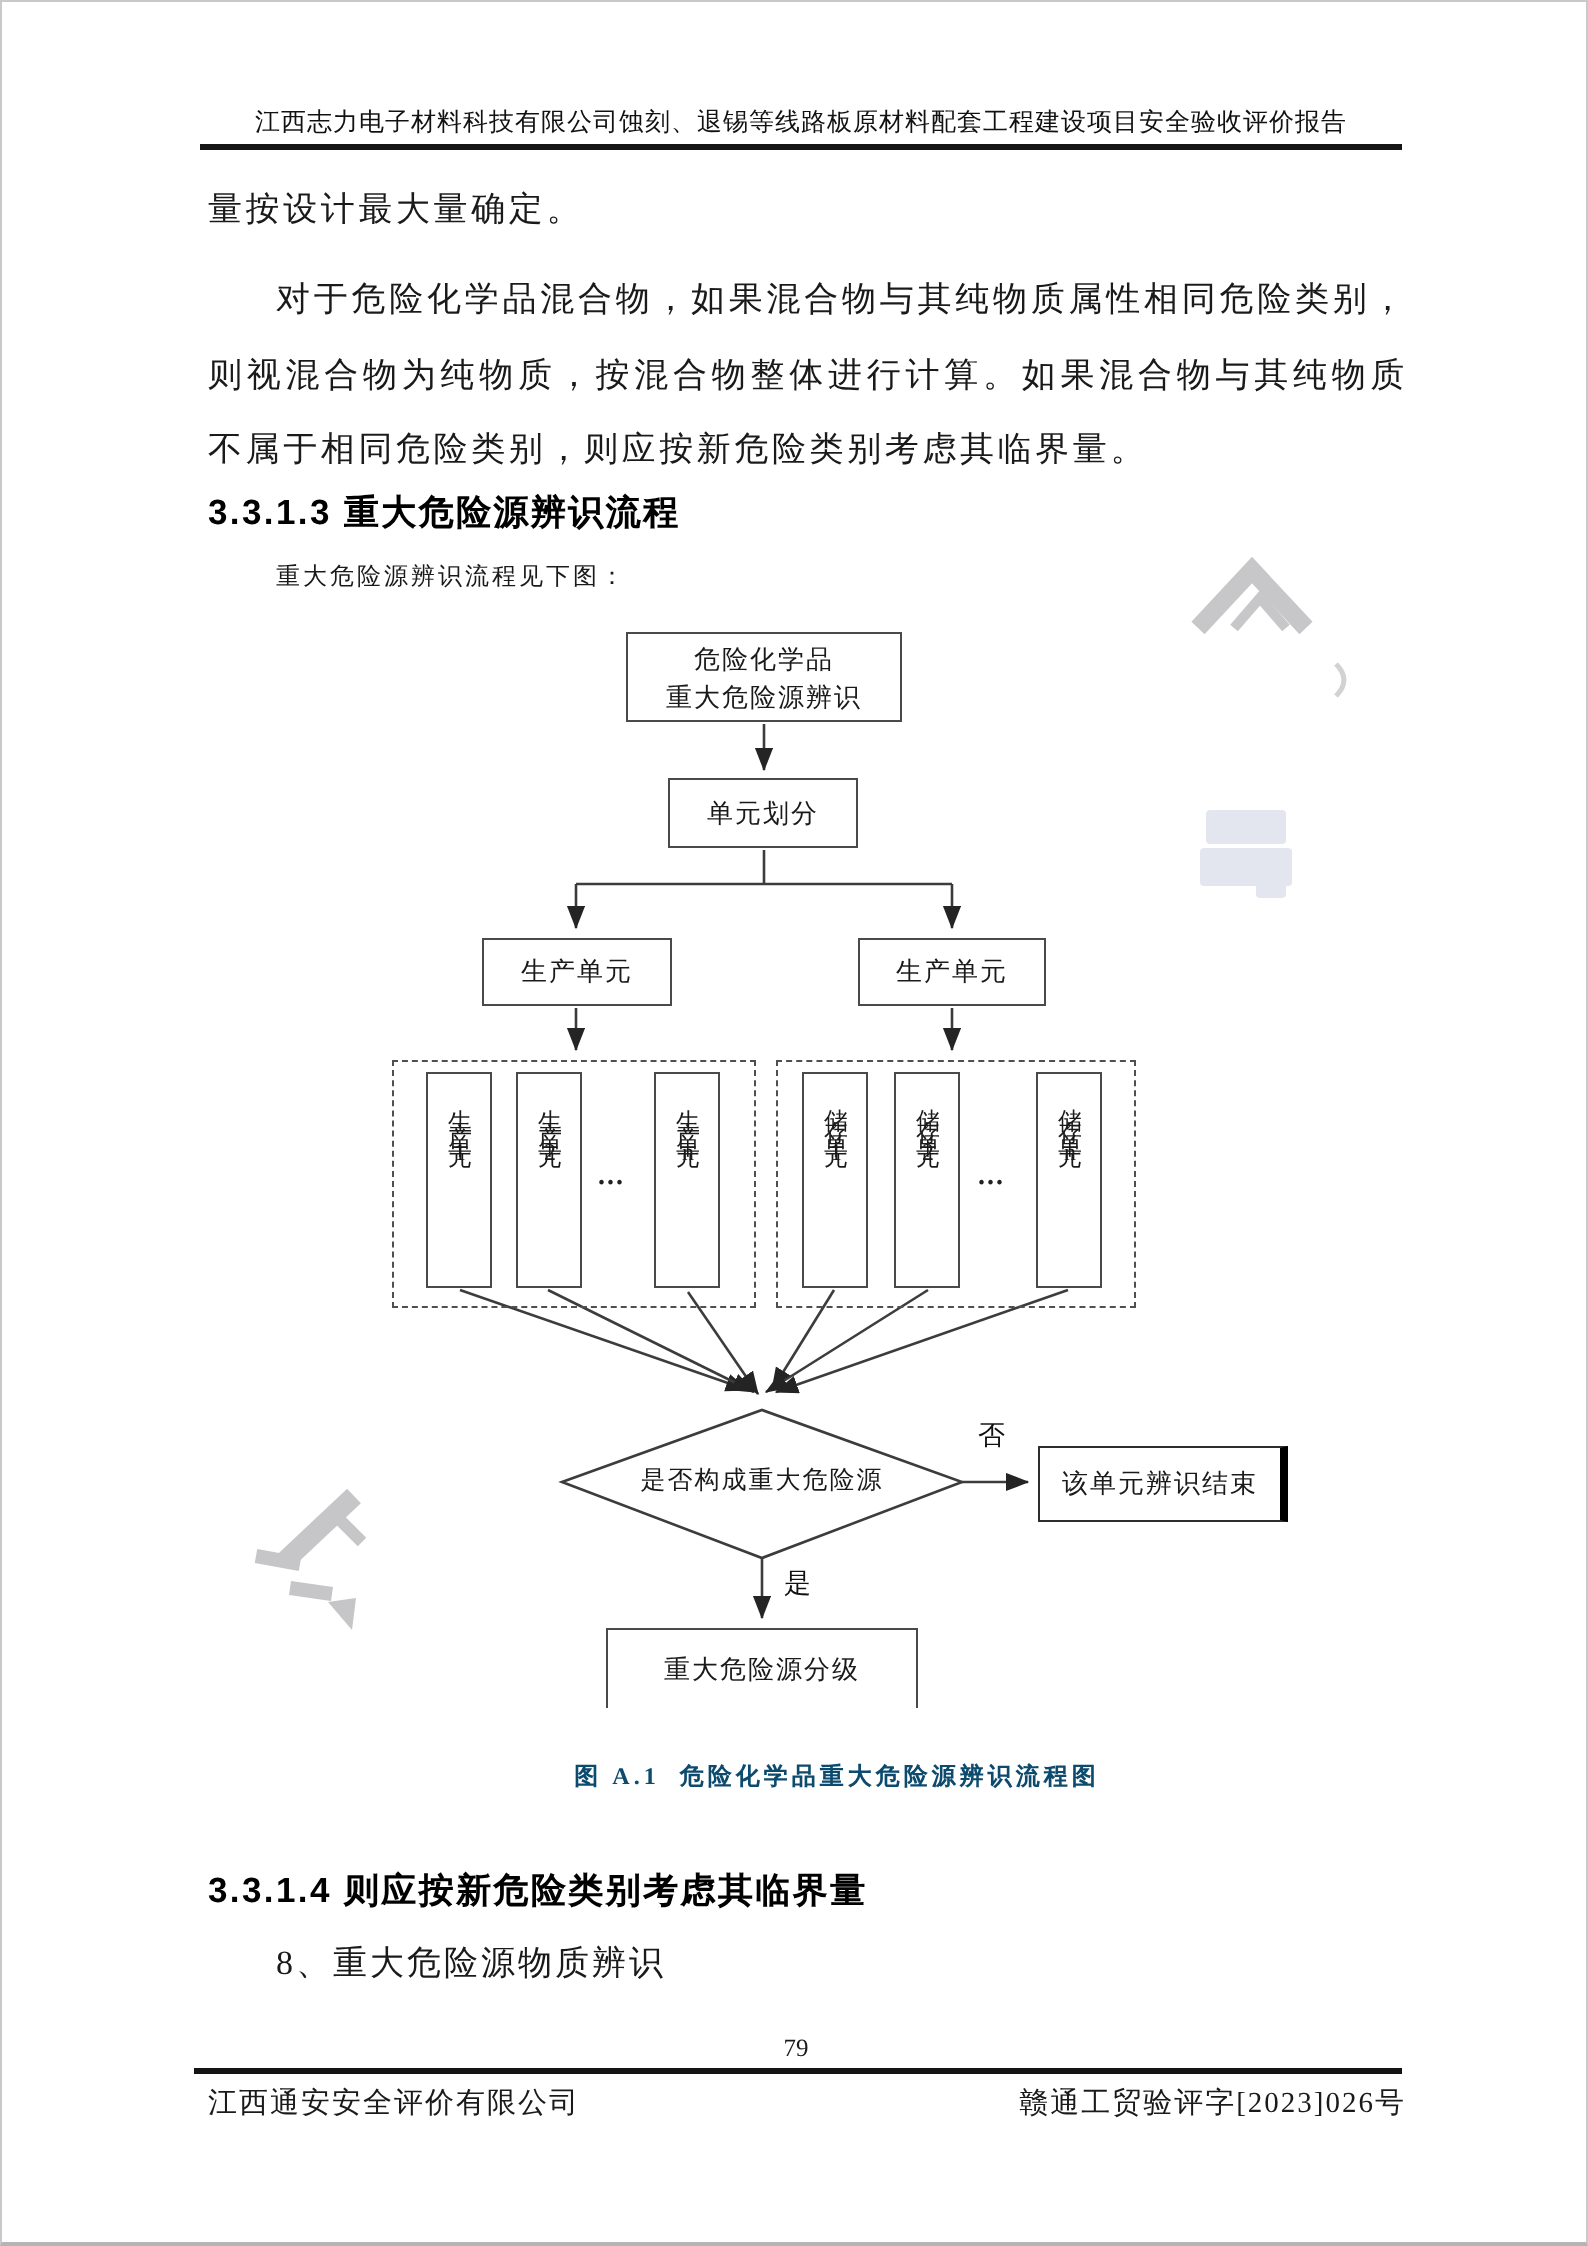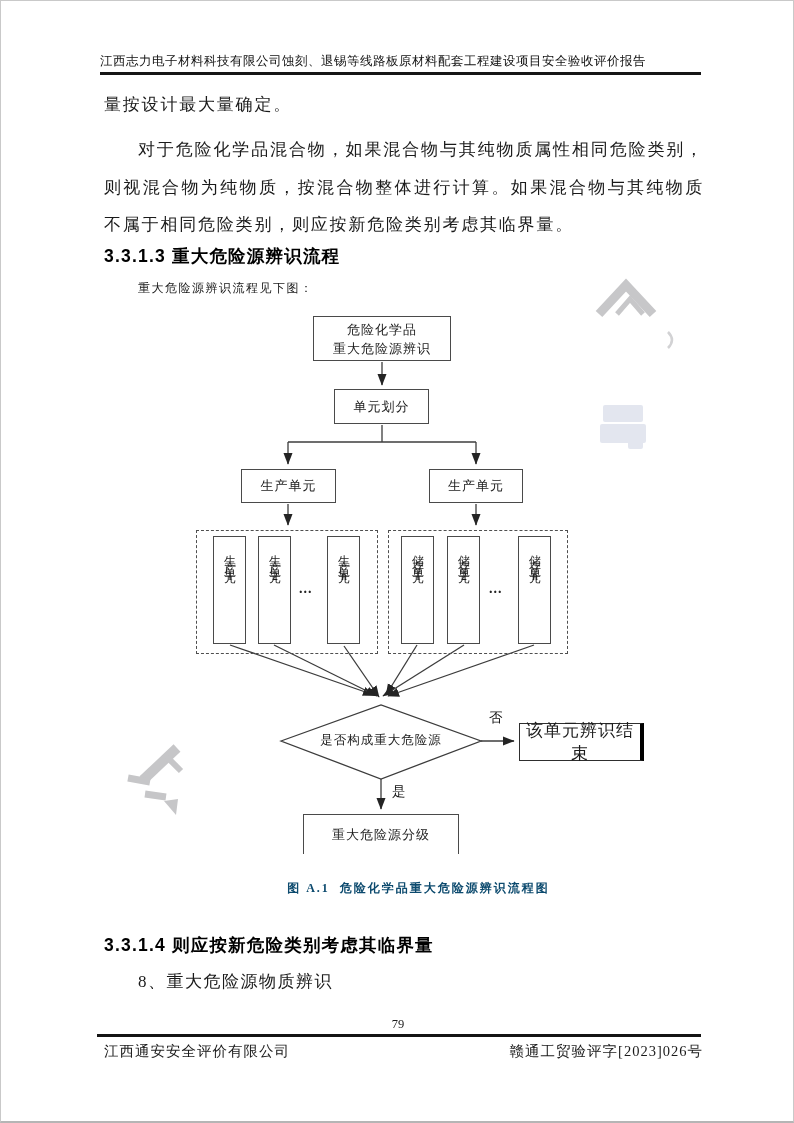--- a/index.html
+++ b/index.html
@@ -6,21 +6,21 @@
   .page{
     position:relative;width:794px;height:1123px;background:#ffffff;
     margin:0 auto;overflow:hidden;
     border:1px solid #c9c9c9;border-bottom:2px solid #b5b5b5;
     box-sizing:border-box;
     font-family:"Liberation Serif","DejaVu Serif",serif;color:#1a1a1a;
   }
   .abs{position:absolute;}
   .z2{z-index:2;}
   
-  .header-title{top:52px;left:99px;width:601px;font-size:12.5px;letter-spacing:0.5px;color:#111;}
+  .header-title{top:52px;left:99px;width:601px;text-align:center;font-size:12.5px;letter-spacing:0.5px;color:#111;}
   .header-rule{top:71px;left:99px;width:601px;height:3px;background:#161616;}
   
   .para1{top:92px;left:103px;font-size:17px;letter-spacing:1.8px;}
   .para2{top:130px;left:103px;width:600px;font-size:17px;line-height:37.5px;letter-spacing:1.8px;text-indent:2em;text-align:justify;}
   .h-sec{font-family:"Liberation Sans","DejaVu Sans",sans-serif;font-weight:bold;font-size:17.5px;letter-spacing:1.2px;color:#000;}
   .h3313{top:243px;left:103px;}
   .para3{top:279px;left:137px;font-size:12px;letter-spacing:1.5px;}
   .h3314{top:932px;left:103px;}
   .para4{top:969px;left:137px;font-size:17px;letter-spacing:1.5px;}
   
@@ -39,21 +39,21 @@
   .dash-right{left:387px;top:529px;width:180px;height:124px;}
   .vbox{
     position:absolute;width:33px;height:108px;border:1px solid #4a4a4a;background:#fff;
     writing-mode:vertical-rl;text-orientation:upright;
     font-size:12px;letter-spacing:6px;line-height:31px;padding-top:8px;
     box-sizing:border-box;z-index:2;color:#1a1a1a;
   }
   .ell{position:absolute;font-size:14px;font-weight:bold;letter-spacing:1px;z-index:2;color:#222;}
   .diamond-label{left:290px;top:731px;width:180px;text-align:center;font-size:12.5px;letter-spacing:1px;z-index:3;}
   .lbl{position:absolute;font-size:13.5px;z-index:3;color:#111;}
-  .box-end{left:518px;top:722px;width:125px;height:38px;border:1px solid #2e2e2e;border-right:4px solid #000;font-size:17px;}
+  .box-end{left:518px;top:722px;width:125px;height:38px;border:1px solid #2e2e2e;border-right:4px solid #000;font-size:13px;}
   .box-grade{left:302px;top:813px;width:156px;height:40px;border-bottom:none;font-size:13px;}
   .caption{top:879px;left:125px;width:585px;text-align:center;
     font-family:Liberation Serif, serif;font-weight:bold;
     font-size:12px;letter-spacing:2px;white-space:pre;color:#0c4a6e;z-index:2;}
   
   .page-num{top:1016px;left:0;width:794px;text-align:center;font-size:12.5px;}
   .footer-rule{top:1033px;left:96px;width:604px;height:3px;background:#141414;}
   .footer-row{top:1041px;left:103px;width:599px;display:flex;justify-content:space-between;font-size:14.5px;letter-spacing:1px;}
   svg.overlay{position:absolute;left:0;top:0;z-index:1;pointer-events:none;}
   svg.wm{position:absolute;left:0;top:0;z-index:0;pointer-events:none;}

